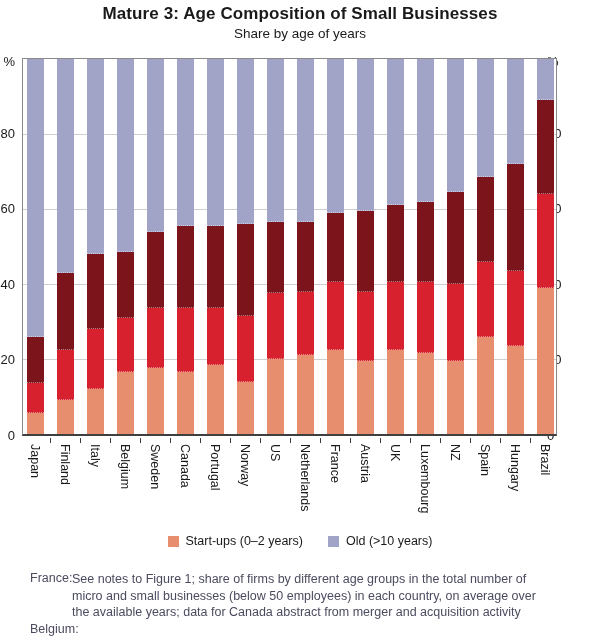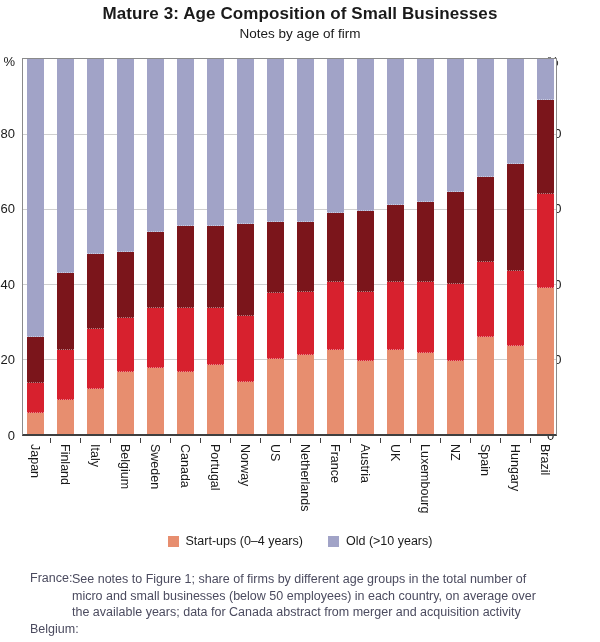--- a/index.html
+++ b/index.html
@@ -50,21 +50,21 @@
   .annot .lab { position:absolute; left:0; top:0; }
   .annot .txt { display:block; margin-left:42px; width:478px; line-height:16.5px; }
   .it { font-style:italic; }
 </style>
 </head>
 <body>
 
 <div class="page">
 
   <div class="title">Mature 3: Age Composition of Small Businesses</div>
-  <div class="subtitle">Notes by age of firm</div>
+  <div class="subtitle">Share by age of years</div>
 
   <div class="ycol ycol-left">
     <div class="unit">%</div>
   <div class="ylab" style="bottom: calc(0% - 7px);">0</div>
       <div class="ylab" style="bottom: calc(20% - 7px);">20</div>
       <div class="ylab" style="bottom: calc(40% - 7px);">40</div>
       <div class="ylab" style="bottom: calc(60% - 7px);">60</div>
       <div class="ylab" style="bottom: calc(80% - 7px);">80</div>
     </div>
   <div class="ycol ycol-right">
@@ -210,21 +210,21 @@
       <div class="xlab" style="left: 417.5px;">Luxembourg</div>
       <div class="xlab" style="left: 447.5px;">NZ</div>
       <div class="xlab" style="left: 477.5px;">Spain</div>
       <div class="xlab" style="left: 507.5px;">Hungary</div>
       <div class="xlab" style="left: 537.5px;">Brazil</div>
     </div>
 
   <div class="legend">
       <div class="legend-item">
         <span class="swatch" style="background: rgb(231, 142, 111);"></span>
-        <span>Start-ups (0–4 years)</span>
+        <span>Start-ups (0–2 years)</span>
       </div>
       <div class="legend-item">
         <span class="swatch" style="background: rgb(161, 163, 199);"></span>
         <span>Old (&gt;10 years)</span>
       </div>
     </div>
 
   <div class="annot notes-row">
     <span class="lab">France:</span>
     <span class="txt">See notes to Figure 1; share of firms by different age groups in the total number of micro and small businesses (below 50 employees) in each country, on average over the available years; data for Canada abstract from merger and acquisition activity</span>

